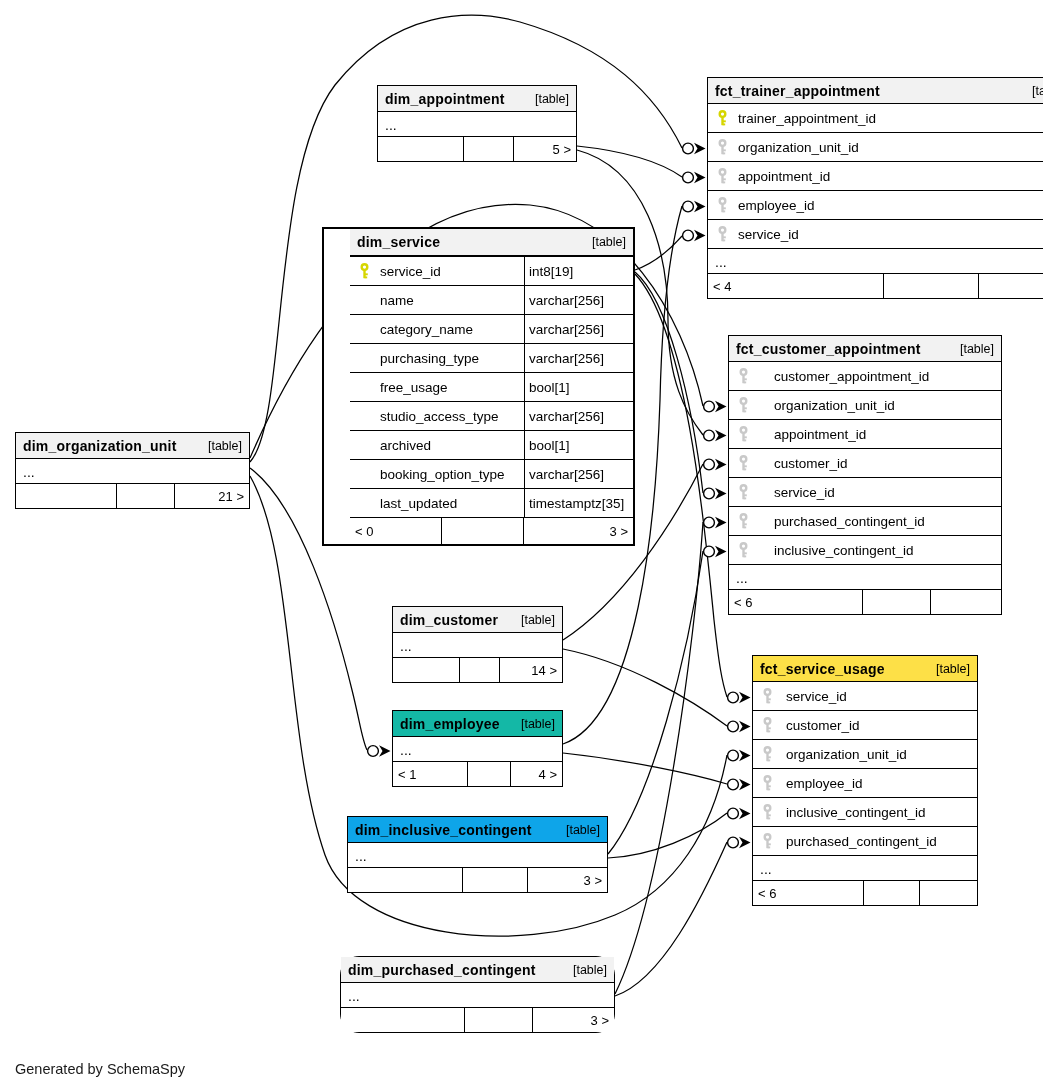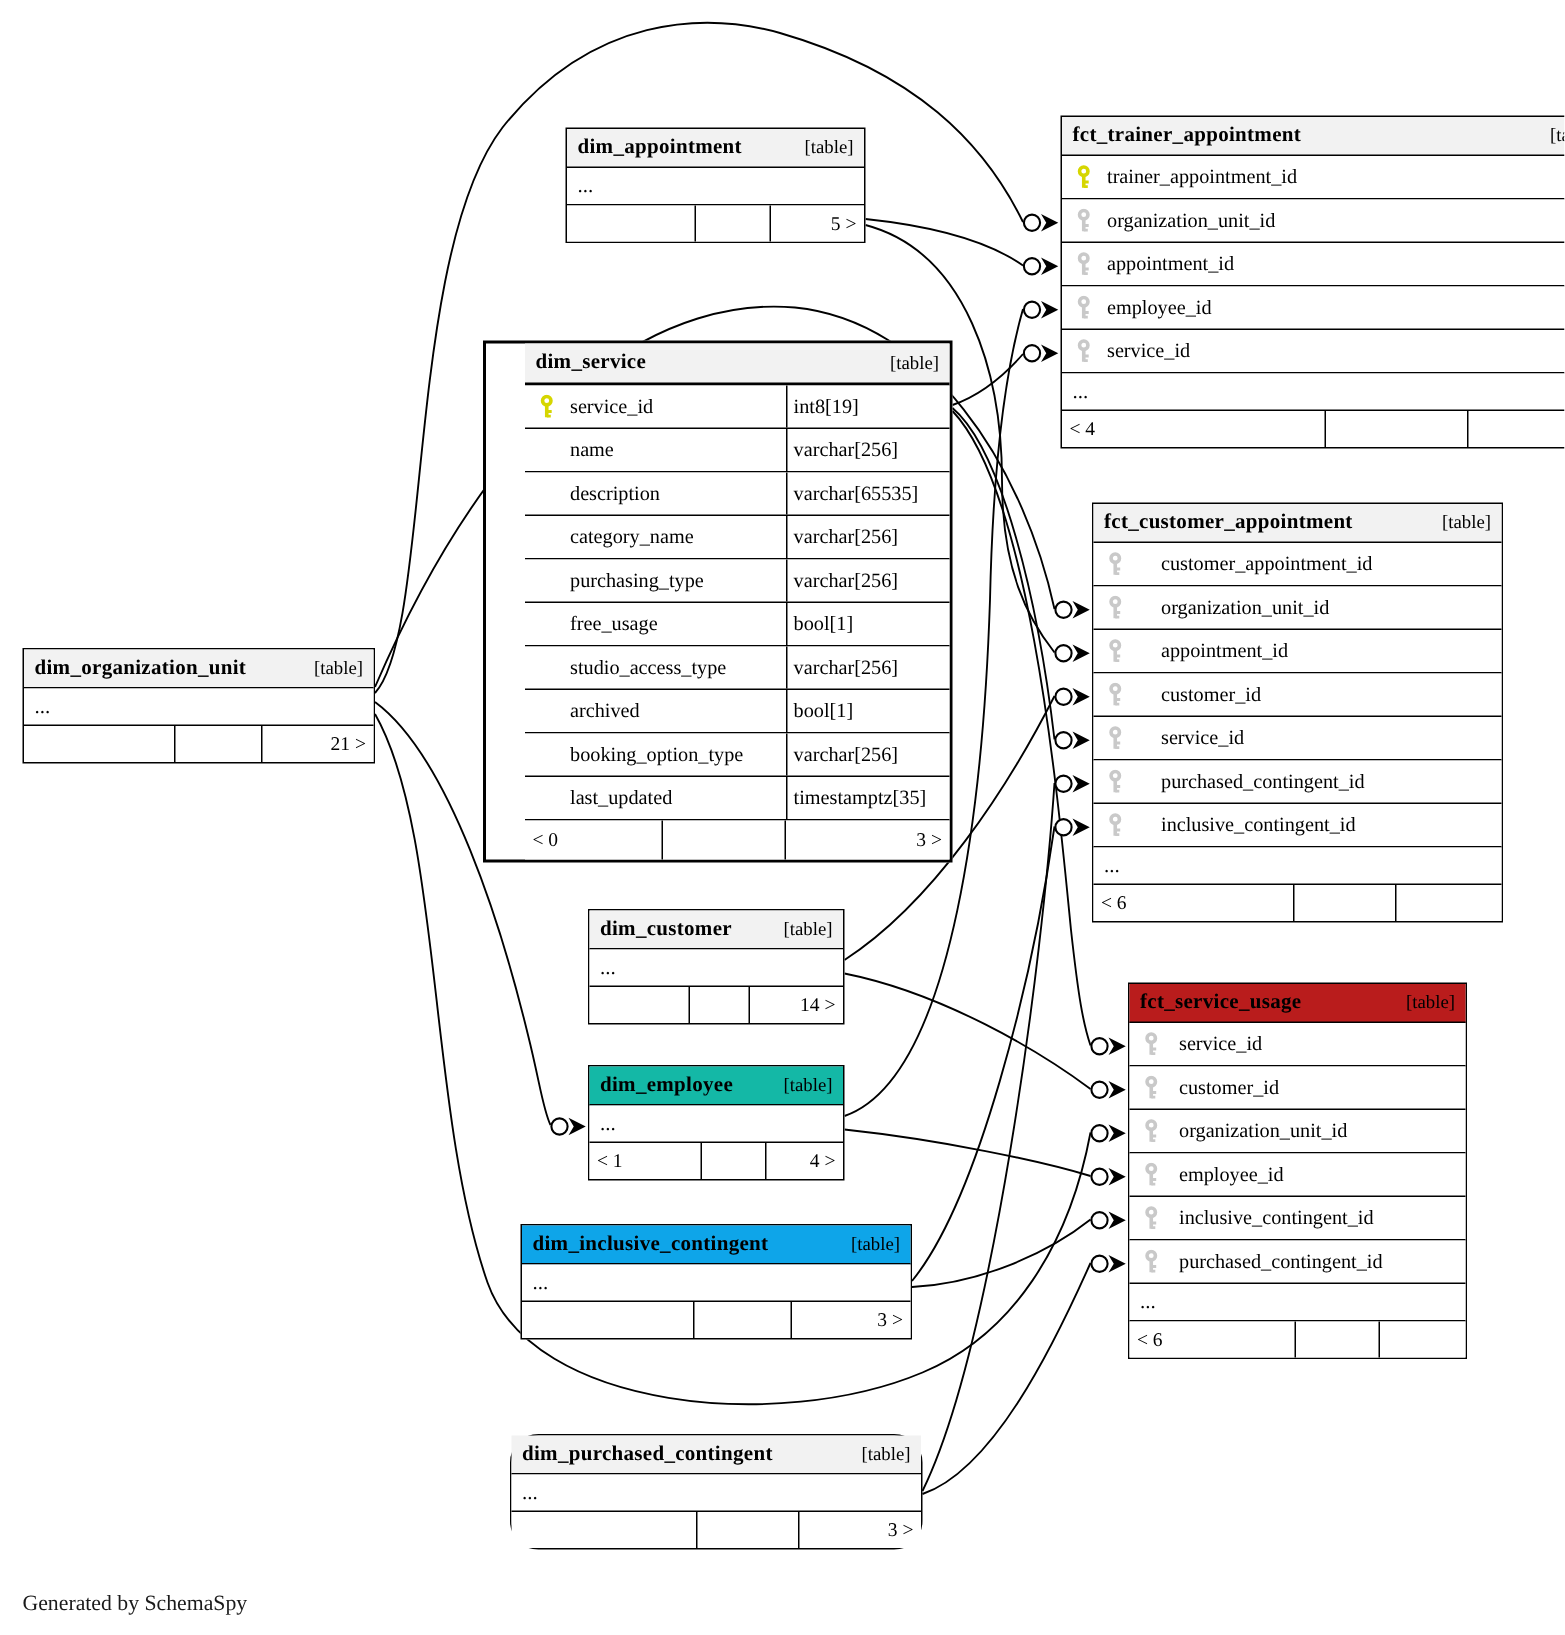--- a/index.html
+++ b/index.html
@@ -1,17 +1,17 @@
 <!DOCTYPE html>
 <html><head>
 <meta charset="utf-8">
 <style>
   html,body{margin:0;padding:0;background:#ffffff;}
   #canvas{position:relative;width:1043px;height:1090px;background:#ffffff;overflow:hidden;
-          font-family:Liberation Serif, serif;color:#000;}
+          font-family:Liberation Sans, sans-serif;color:#000;}
   #edges{position:absolute;left:0;top:0;z-index:0;}
   .tbl{position:absolute;z-index:2;background:#fff;border:1.2px solid #000;box-sizing:border-box;}
   .tbl.big{border-width:2.5px;padding-left:26px;}
   .tbl-header{display:flex;justify-content:space-between;align-items:center;
               padding:0 7px;box-sizing:border-box;border-bottom:1.2px solid #000;}
   .tbl.big .tbl-header{border-bottom-width:2px;}
   .tbl-name{font-weight:bold;font-size:14px;letter-spacing:.2px;}
   .tbl-tag{font-size:12.5px;font-weight:normal;margin-left:8px;}
   .row{display:flex;align-items:center;box-sizing:border-box;border-bottom:1px solid #000;
        font-size:13.5px;padding:0 0 0 7px;background:#fff;}
@@ -188,27 +188,20 @@
         <div class="row colrow" style="height:29px">
         <span class="colname" style="width:61.5%">
             <span class="keyslot"></span>
             <span>name</span>
           </span>
         <span class="coltype" style="flex:1">varchar[256]</span>
         </div>
         <div class="row colrow" style="height:29px">
         <span class="colname" style="width:61.5%">
             <span class="keyslot"></span>
-            <span>description</span>
-          </span>
-        <span class="coltype" style="flex:1">varchar[65535]</span>
-        </div>
-        <div class="row colrow" style="height:29px">
-        <span class="colname" style="width:61.5%">
-            <span class="keyslot"></span>
             <span>category_name</span>
           </span>
         <span class="coltype" style="flex:1">varchar[256]</span>
         </div>
         <div class="row colrow" style="height:29px">
         <span class="colname" style="width:61.5%">
             <span class="keyslot"></span>
             <span>purchasing_type</span>
           </span>
         <span class="coltype" style="flex:1">varchar[256]</span>
@@ -373,21 +366,21 @@
       <span class="tbl-tag">[table]</span>
         </div>
         <div class="ellipsis-row" style="height:25px">...</div>
         <div class="footer" style="height:24px;border-top:0px">
       <span class="fcell" style="width:44%">&lt; 1</span>
       <span class="fcell" style="width:25%"></span>
       <span class="fcell right" style="flex:1">4 &gt;</span>
         </div>
       </div>
       <div class="tbl" style="left: 752px; top: 655px; width: 226px;">
-        <div class="tbl-header" style="height:26px;background:#b91c1c">
+        <div class="tbl-header" style="height:26px;background:#fde047">
       <span class="tbl-name">fct_service_usage</span>
       <span class="tbl-tag">[table]</span>
         </div>
         <div class="row" style="height:29px">
         <span class="keyslot">
             <svg width="13" height="16" viewBox="0 0 13 16">
               <circle cx="6.5" cy="4.1" r="2.8" fill="none" stroke="#c9c9c9" stroke-width="2.4"></circle>
               <line x1="6.5" y1="6.8" x2="6.5" y2="15.2" stroke="#c9c9c9" stroke-width="2.4"></line>
               <line x1="6.5" y1="11.3" x2="9.8" y2="11.3" stroke="#c9c9c9" stroke-width="1.9"></line>
               <line x1="6.5" y1="14.4" x2="9.2" y2="14.4" stroke="#c9c9c9" stroke-width="1.9"></line>

